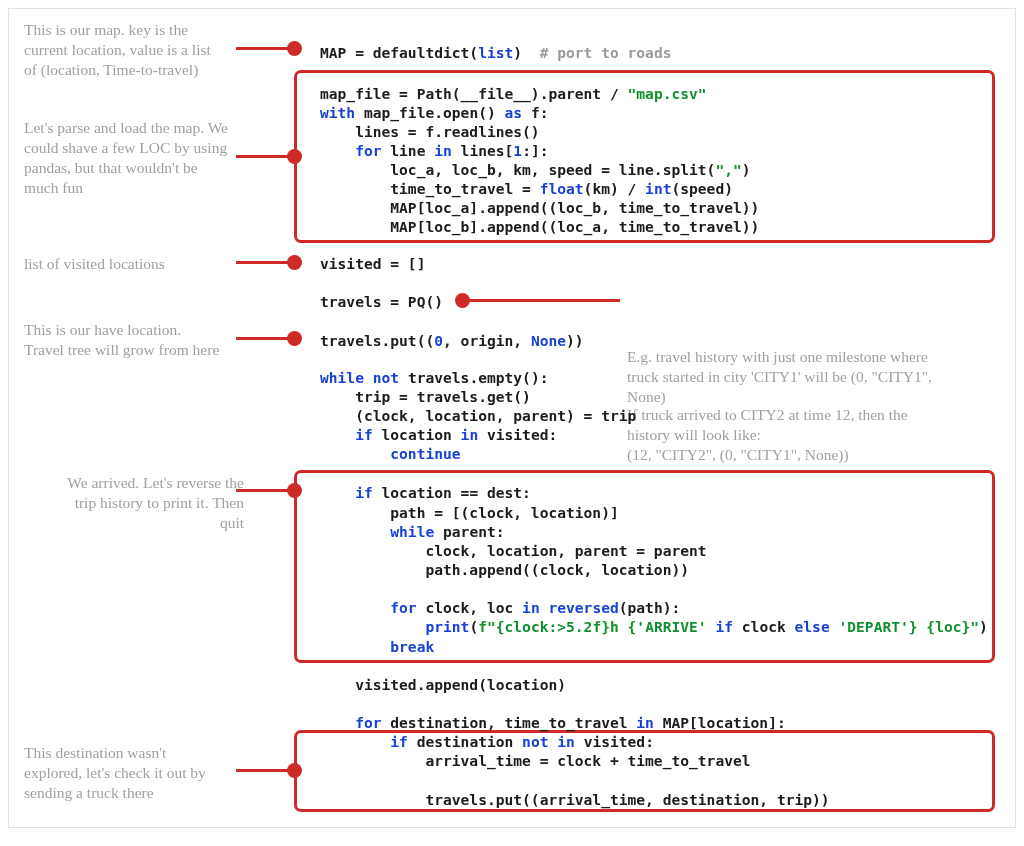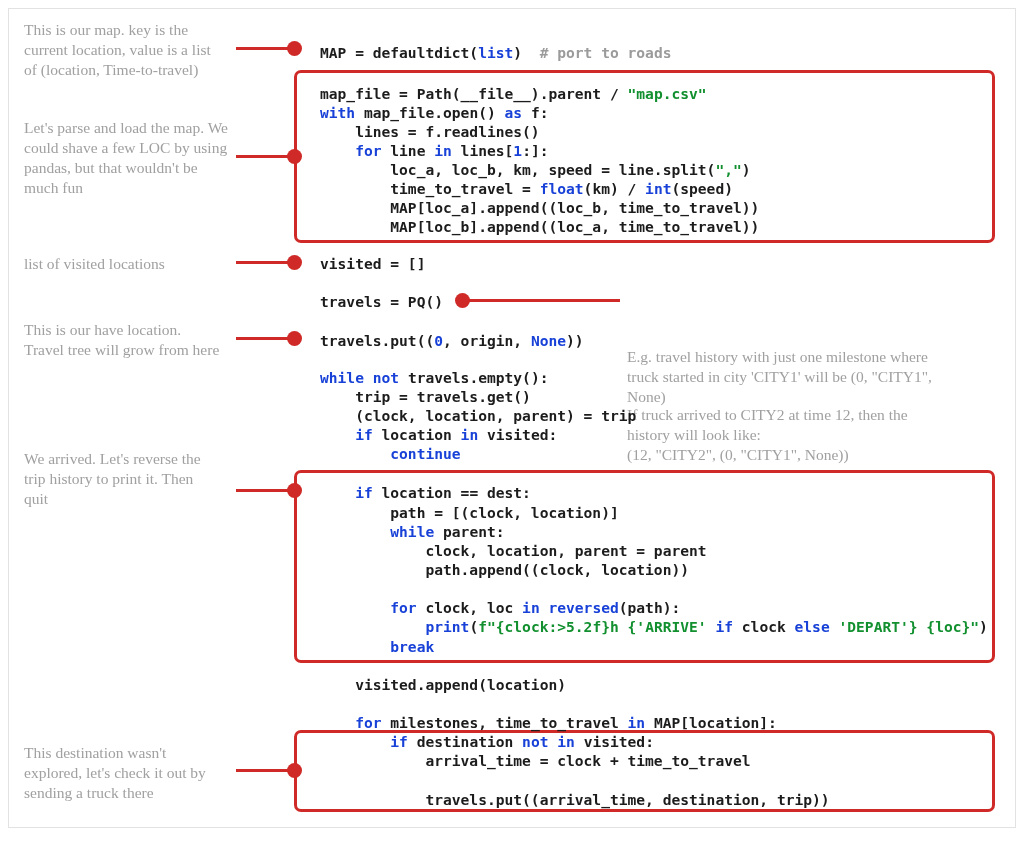--- a/index.html
+++ b/index.html
@@ -123,21 +123,21 @@
   <div class="note left" style="left:24px; top:118px; width:228px;">Let's parse and load the map. We
 could shave a few LOC by using
 pandas, but that wouldn't be
 much fun</div>
 
   <div class="note left" style="left:24px; top:254px; width:225px;">list of visited locations</div>
 
   <div class="note left" style="left:24px; top:320px; width:230px;">This is our have location.
 Travel tree will grow from here</div>
 
-  <div class="note left" style="left:24px; top:449px; width:220px;">We arrived. Let's reverse the
+  <div class="note left" style="left:24px; top:473px; width:220px;text-align:right;">We arrived. Let's reverse the
 trip history to print it. Then
 quit</div>
 
   <div class="note left" style="left:24px; top:743px; width:220px;">This destination wasn't
 explored, let's check it out by
 sending a truck there</div>
 
 
   <div class="note right" style="left:627px; top:347px; width:350px;">E.g. travel history with just one milestone where
 truck started in city 'CITY1' will be (0, "CITY1",
@@ -194,21 +194,21 @@
     <div class="cline" style="left:320px; top:560px;"><span>            path.append((clock, location))</span></div>
 
     <div class="cline" style="left:320px; top:598px;"><span>        </span><span class="kw">for</span><span> clock, loc </span><span class="kw">in</span><span> </span><span class="bi">reversed</span><span>(path):</span></div>
 
     <div class="cline" style="left:320px; top:617px;"><span>            </span><span class="bi">print</span><span>(</span><span class="str">f"</span><span class="str">{clock:&gt;5.2f}</span><span class="str">h </span><span class="str">{</span><span class="str">'ARRIVE'</span><span> </span><span class="kw">if</span><span> clock </span><span class="kw">else</span><span> </span><span class="str">'DEPART'}</span><span class="str"> {loc}"</span><span>)</span></div>
 
     <div class="cline" style="left:320px; top:637px;"><span>        </span><span class="kw">break</span></div>
 
     <div class="cline" style="left:320px; top:675px;"><span>    visited.append(location)</span></div>
 
-    <div class="cline" style="left:320px; top:713px;"><span>    </span><span class="kw">for</span><span> milestones, time_to_travel </span><span class="kw">in</span><span> MAP[location]:</span></div>
+    <div class="cline" style="left:320px; top:713px;"><span>    </span><span class="kw">for</span><span> destination, time_to_travel </span><span class="kw">in</span><span> MAP[location]:</span></div>
 
     <div class="cline" style="left:320px; top:732px;"><span>        </span><span class="kw">if</span><span> destination </span><span class="kw">not</span><span> </span><span class="kw">in</span><span> visited:</span></div>
 
     <div class="cline" style="left:320px; top:751px;"><span>            arrival_time = clock + time_to_travel</span></div>
 
     <div class="cline" style="left:320px; top:790px;"><span>            travels.put((arrival_time, destination, trip))</span></div>
 
   </div>
 </div>
 

